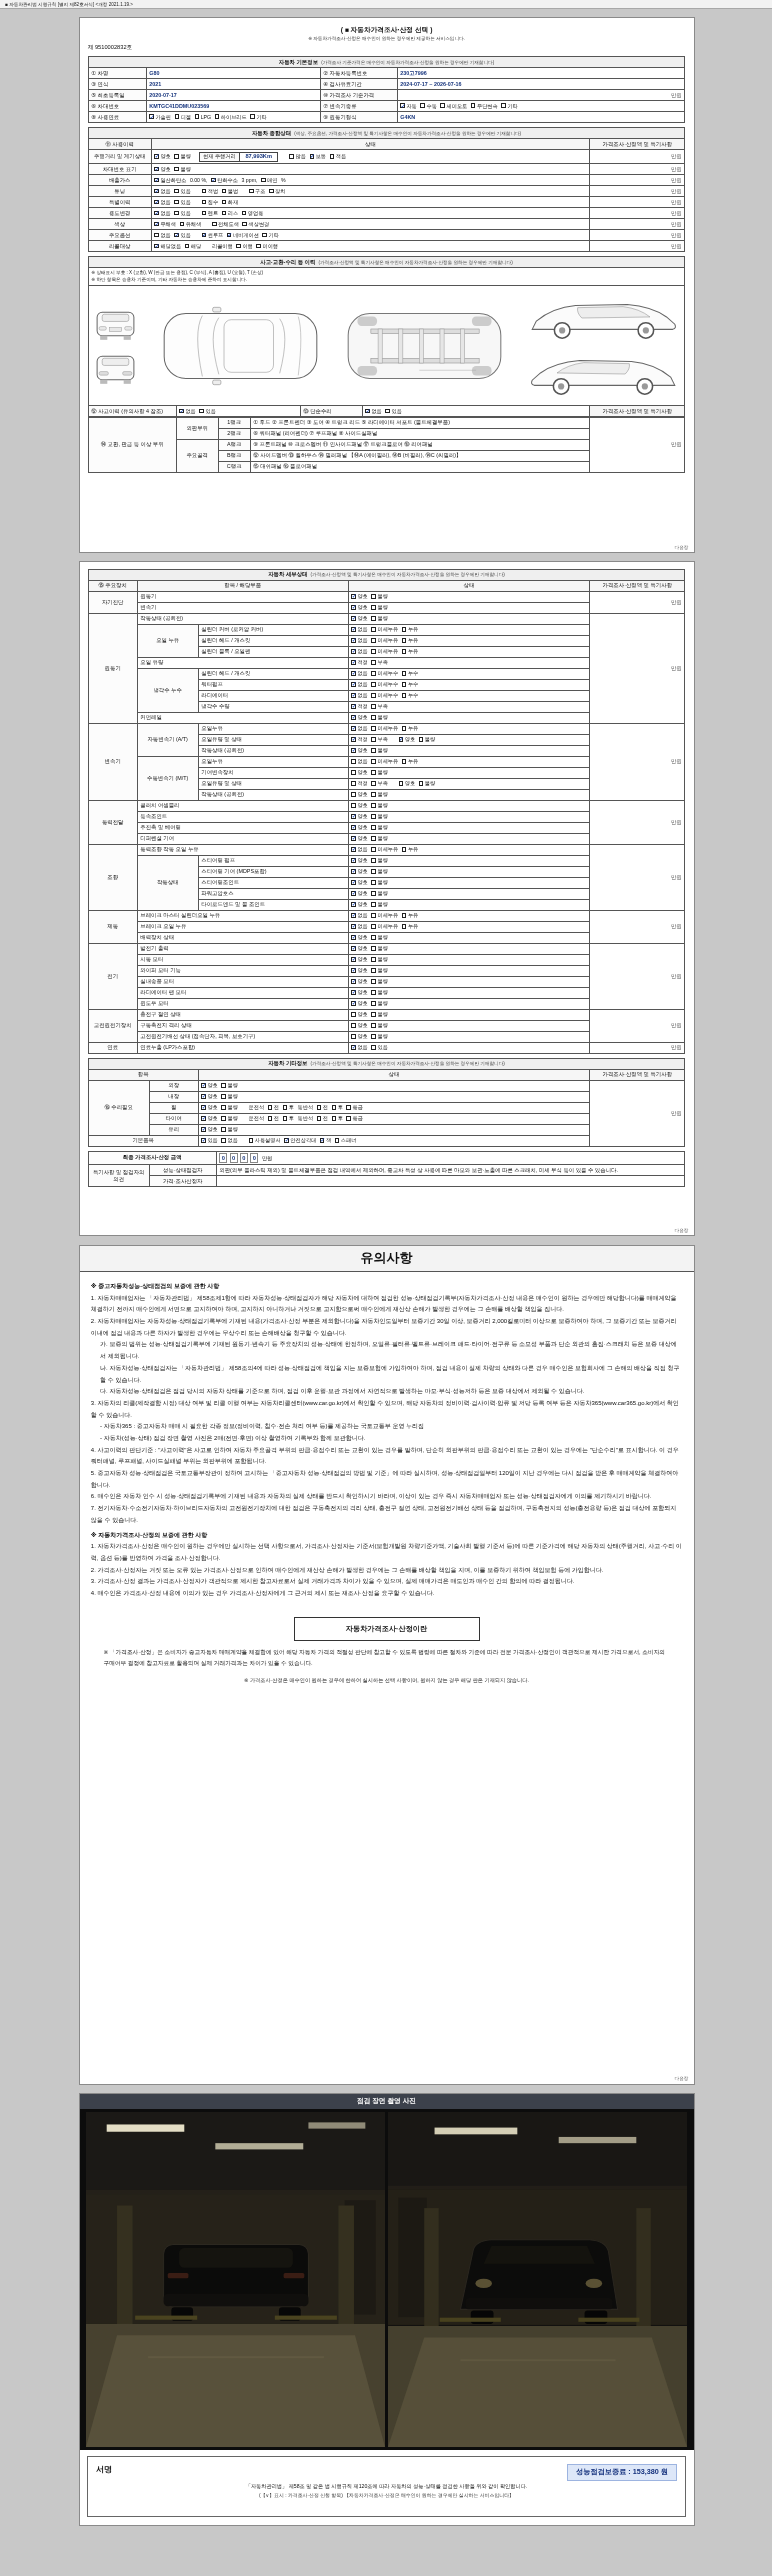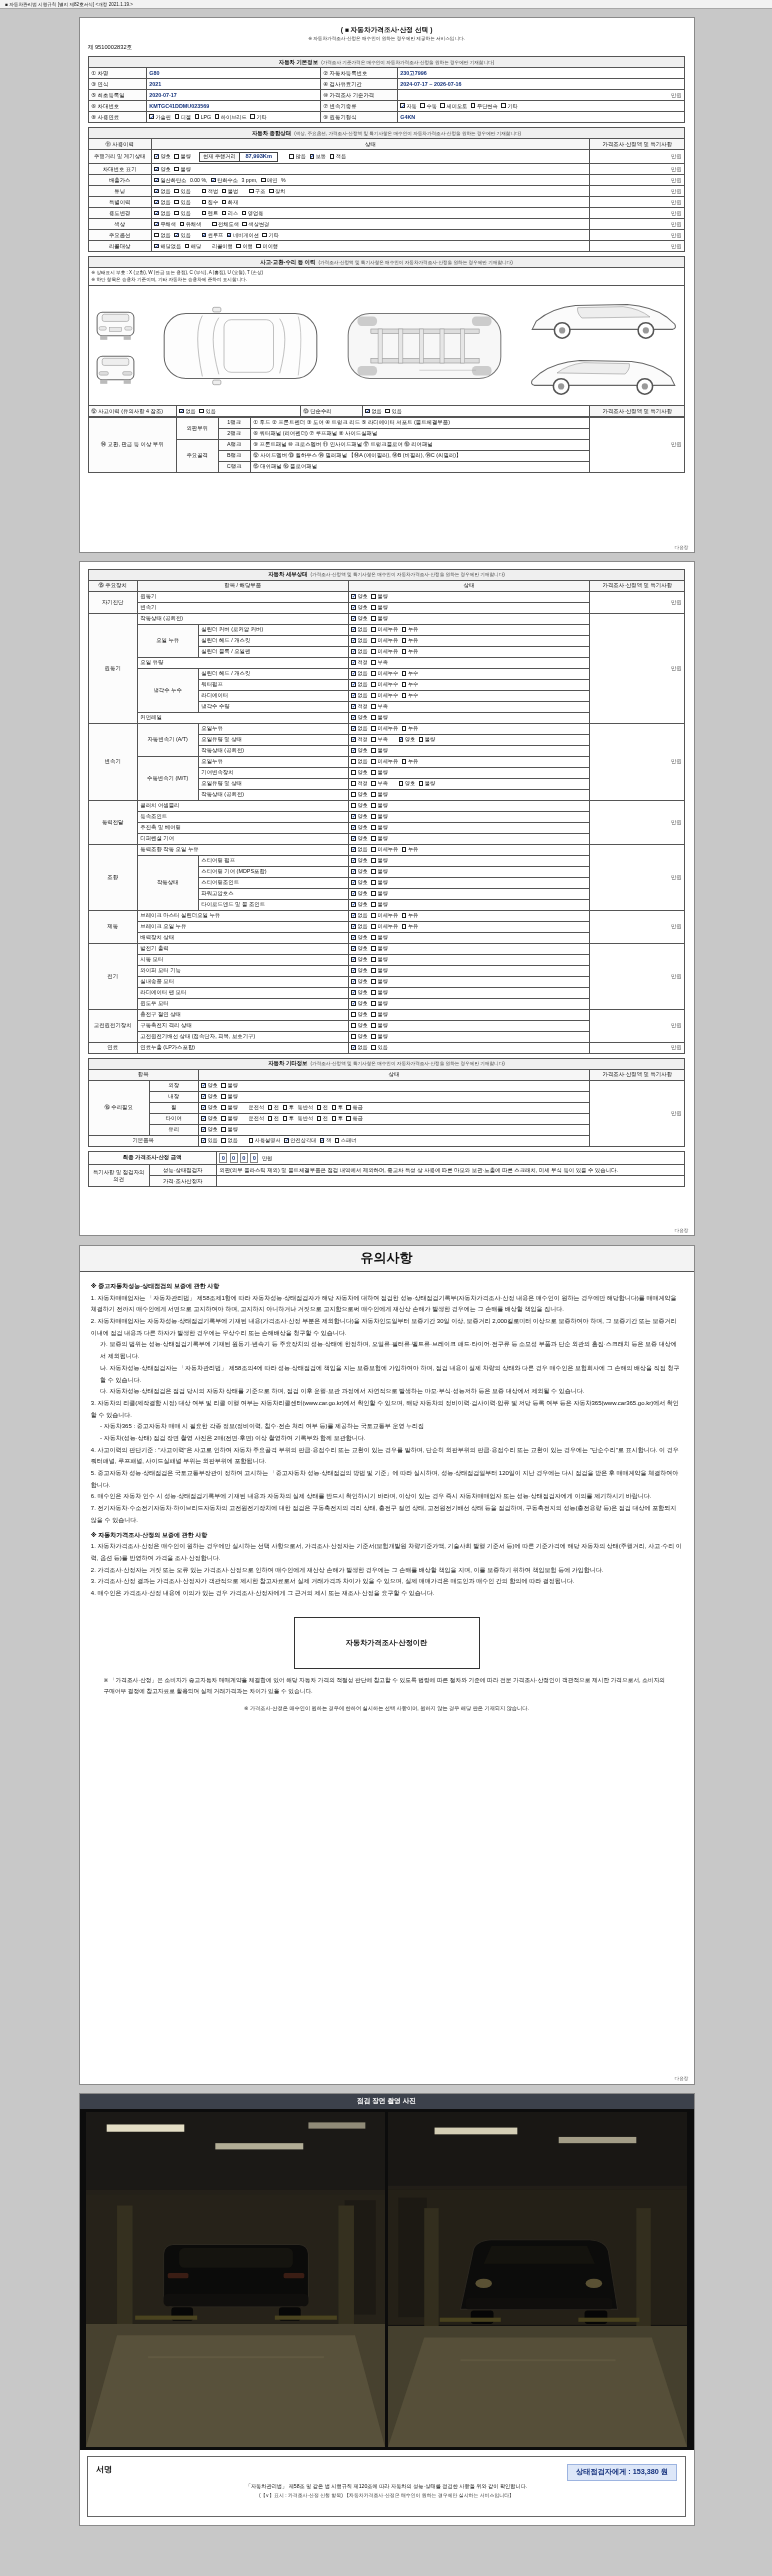--- a/index.html
+++ b/index.html
@@ -49,21 +49,21 @@
 
   .digit { display:inline-block; width:8.2px; height:9.3px; border:0.5px solid #888; text-align:center; line-height:9.3px; margin-right:2.1px; color:#17357d; font-weight:bold; font-size:5.7px; }
   .op-text { font-size:5.2px; }
 
   .notice-title { text-align:center; font-weight:bold; font-size:13px; padding:3.6px; border-bottom:0.5px solid #555; background:#f3f3f3; }
   .notice-body { padding:6.2px 11.3px 3.1px; }
   .nline { font-size:6px; line-height:1.95; }
   .nline.b { font-weight:bold; margin-top:3.1px; }
   .nline.i1 { padding-left:9.3px; }
 
-  .vbox { width:186px; margin:14.4px auto 6.2px; border:0.8px solid #333; text-align:center; font-weight:bold; font-size:7.2px; padding:20px; }
+  .vbox { width:186px; margin:14.4px auto 6.2px; border:0.8px solid #333; text-align:center; font-weight:bold; font-size:7.2px; padding:6px; }
   .vbody { font-size:5.7px; line-height:1.85; padding:0 24px; }
   .vfoot { text-align:center; font-size:5.2px; margin-top:8.2px; color:#222; }
 
   .photo-head { background:#3c414b; color:#fff; text-align:center; font-size:6.7px; font-weight:bold; padding:3.1px; }
   .photos { display:flex; gap:3.1px; background:#0c0c0c; padding:3.1px; justify-content:center; }
   .signwrap { border:0.5px solid #666; margin:6.2px 7.2px 0; padding:6.2px 8.2px; min-height:61px; }
   .sign-title { font-size:8.2px; font-weight:bold; }
   .fee { float:right; background:#dde7f8; border:0.5px solid #9db4e0; color:#14317c; font-weight:bold; font-size:7.2px; padding:2.6px 8.2px; }
   .legal { clear:both; text-align:center; font-size:5.2px; margin-top:8.2px; }
   .legal2 { text-align:center; font-size:4.9px; margin-top:2.1px; color:#333; }
@@ -694,21 +694,21 @@
       <rect x="380" y="382" width="44" height="26" rx="6" fill="#060606"></rect>
       <rect x="100" y="396" width="118" height="8" fill="#48411e"></rect>
       <rect x="368" y="396" width="118" height="8" fill="#48411e"></rect>
       <rect y="412" width="578" height="233" fill="#45402e"></rect>
       <polygon points="0,645 578,645 510,434 70,434" fill="#564f39"></polygon>
       <rect x="140" y="476" width="300" height="4" fill="#685f46" opacity="0.5"></rect>
     </svg>
   </div>
   <div class="signwrap">
     <div class="fee">
-      <span>상태점검자에게 :</span>
+      <span>성능점검보증료 :</span>
       <span class="fee-val">153,380 원</span>
     </div>
     <div class="sign-title">서명</div>
     <div class="legal">「자동차관리법」 제58조 및 같은 법 시행규칙 제120조에 따라 자동차의 성능·상태를 점검한 사항을 위와 같이 확인합니다.</div>
     <div class="legal2">(【∨】표시 : 가격조사·산정 신청 항목)  【자동차가격조사·산정은 매수인이 원하는 경우에만 실시하는 서비스입니다】</div>
   </div>
 </div>
 
 
 </body></html>

